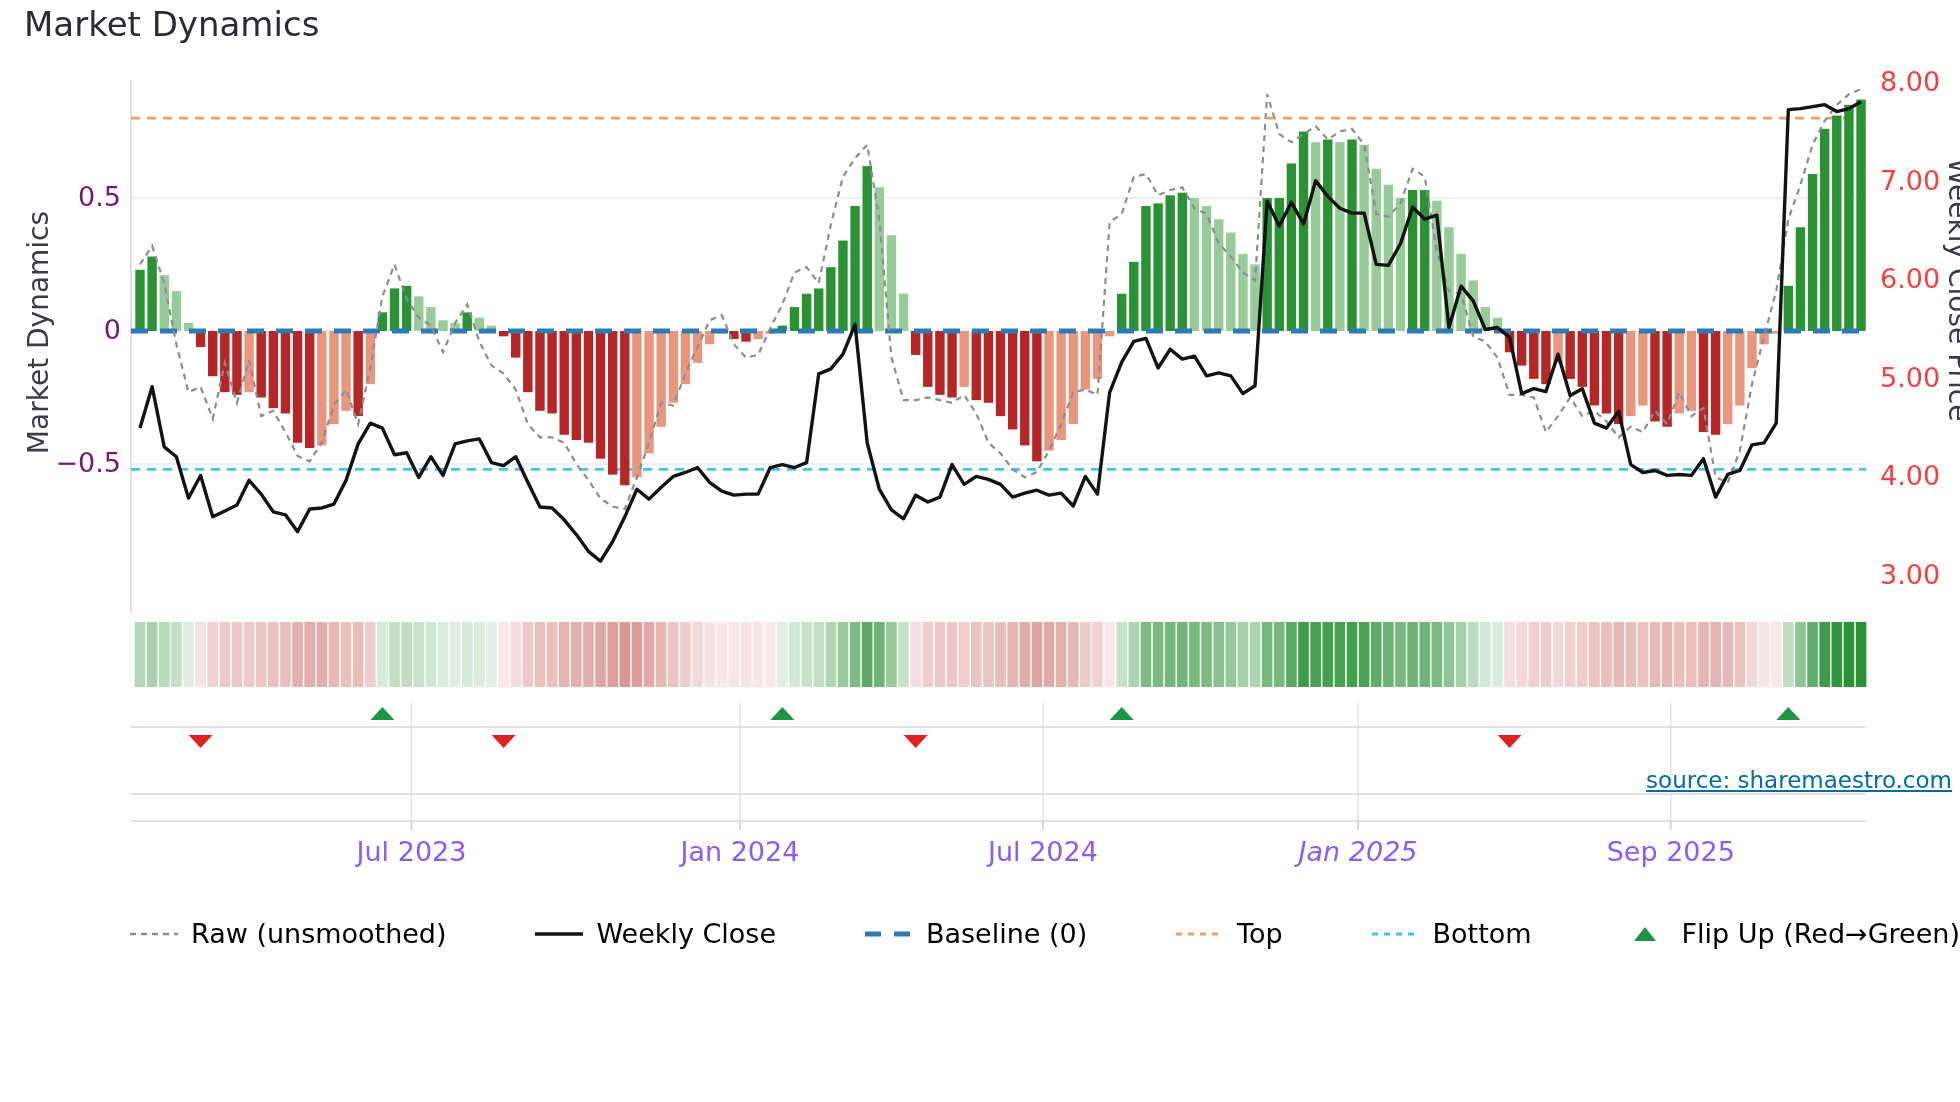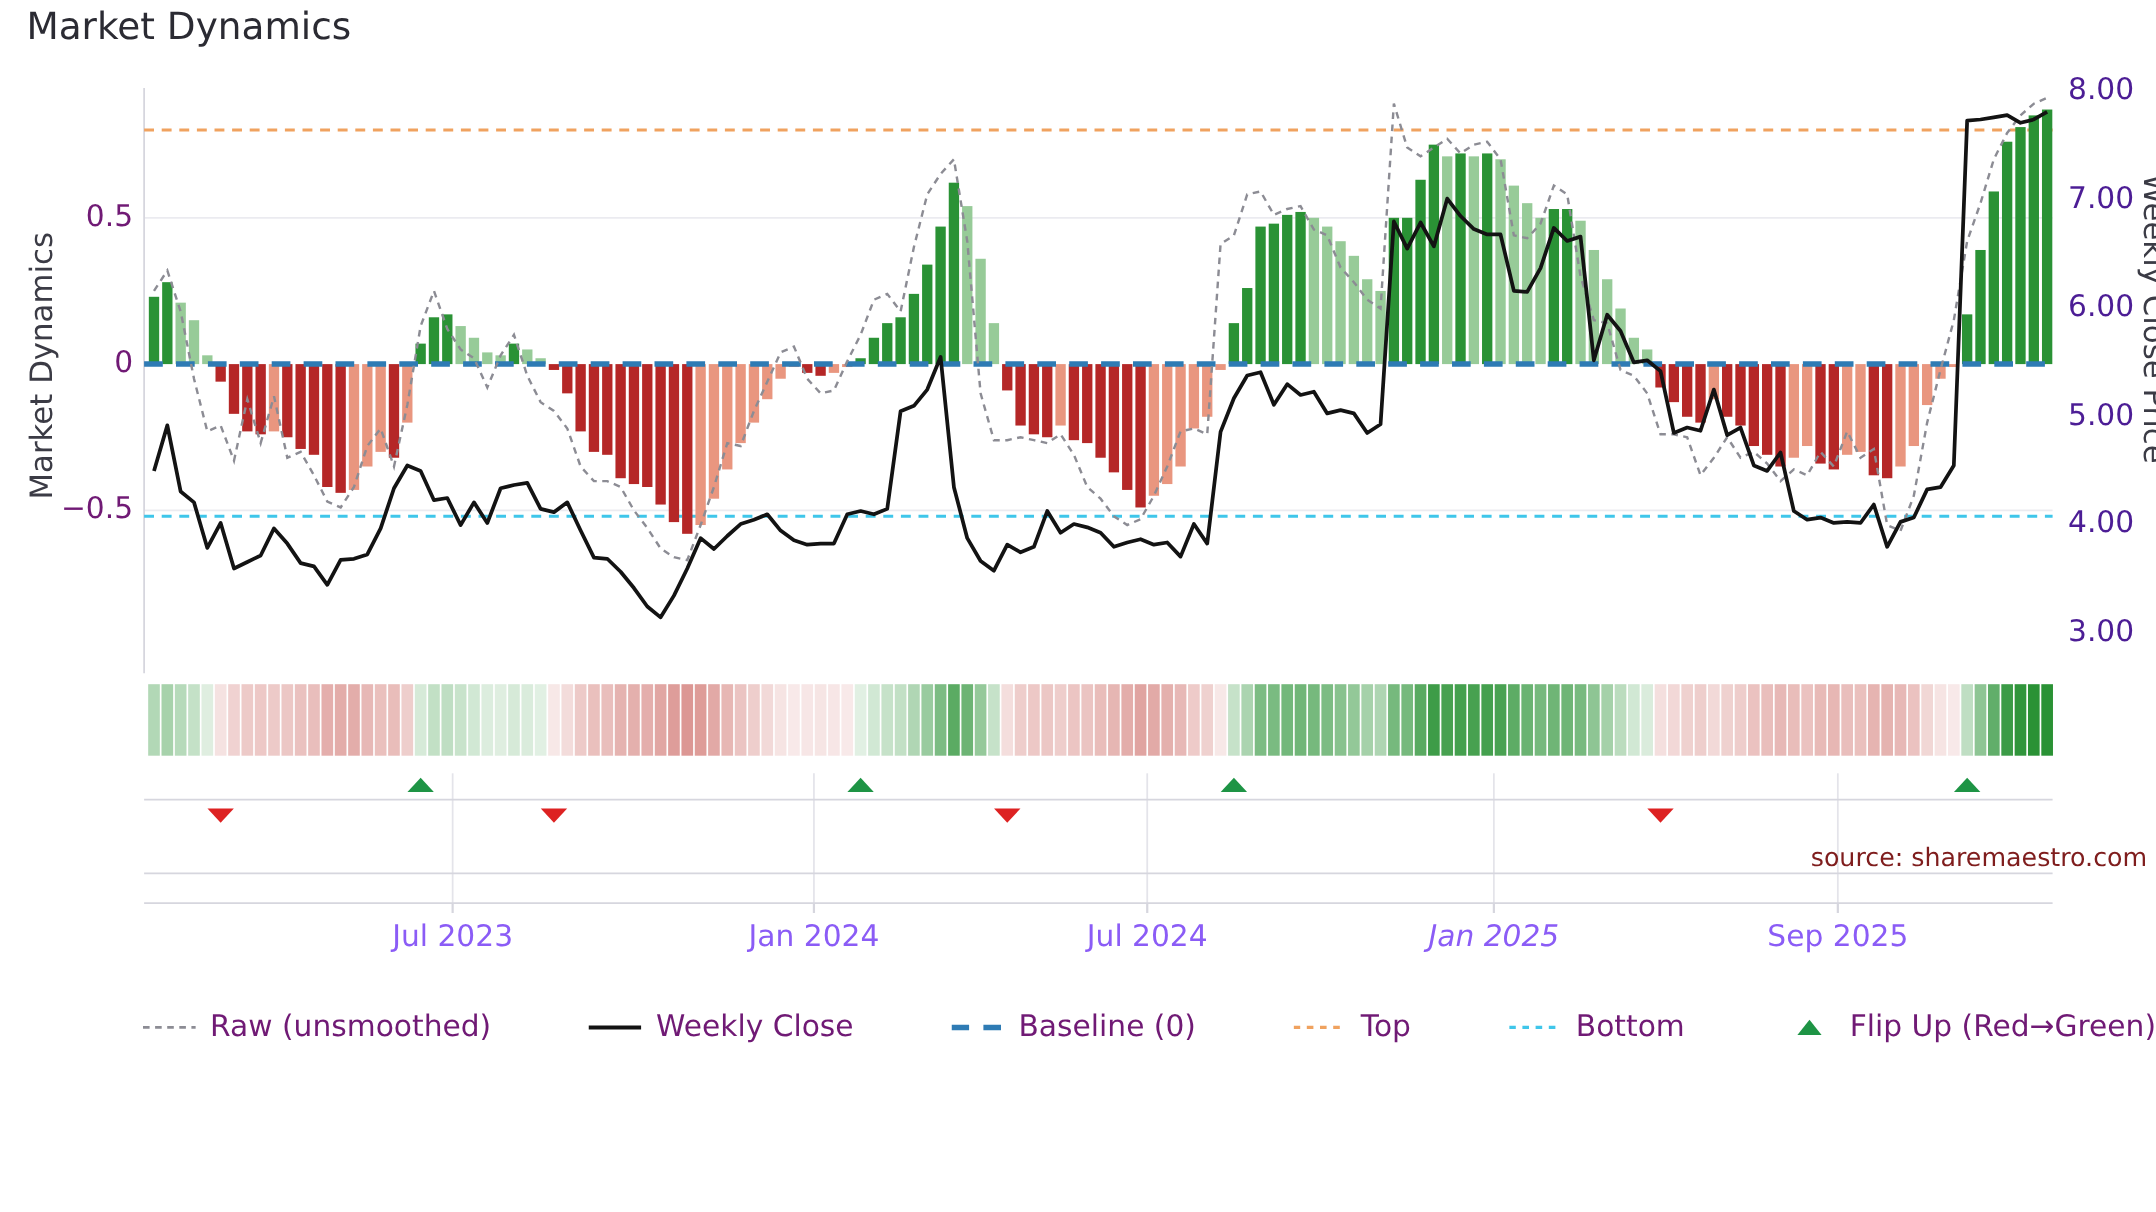--- a/index.html
+++ b/index.html
@@ -5,26 +5,26 @@
   html,body{margin:0;padding:0;background:#ffffff;}
   #fig{position:relative;width:1960px;height:1102px;background:#ffffff;overflow:hidden;
        font-family:"DejaVu Sans","Liberation Sans",sans-serif;margin-left:18px;}
   #chart-svg{position:absolute;left:0;top:0;}
   .abs{position:absolute;}
   #chart-title{left:6px;top:4px;font-size:34px;color:#2b2b33;}
   #left-ylabel{left:-180px;top:316px;width:400px;text-align:center;font-size:28px;color:#3b3b45;
                transform:rotate(-90deg);}
   #right-ylabel{left:1924px;top:158px;font-size:28px;color:#3b3b45;writing-mode:vertical-rl;}
   .ytick-left{position:absolute;right:1857px;font-size:27px;color:#701a75;white-space:nowrap;}
-  .ytick-right{position:absolute;left:1862px;font-size:27px;color:#4c1d95;white-space:nowrap;}
+  .ytick-right{position:absolute;left:1862px;font-size:27px;color:#ef4444;white-space:nowrap;}
   .xtick{position:absolute;top:836px;font-size:27px;color:#8b5cf6;transform:translateX(-50%);white-space:nowrap;}
-  #source-credit{right:26px;top:767px;font-size:23px;color:#7f1d1d;}
+  #source-credit{right:26px;top:767px;font-size:23px;color:#0369a1;text-decoration:underline;}
   #legend{left:112px;top:918px;width:1830px;display:flex;justify-content:space-between;
           align-items:center;}
-  .legend-item{display:flex;align-items:center;gap:13px;font-size:27px;color:#701a75;white-space:nowrap;}
+  .legend-item{display:flex;align-items:center;gap:13px;font-size:27px;color:#000000;white-space:nowrap;}
   .sw{display:inline-block;width:48px;height:28px;position:relative;flex:0 0 auto;}
   .sw svg{position:absolute;left:0;top:0;}
 </style>
 </head>
 <body>
 
 <div id="fig">
   <svg id="chart-svg" width="1960" height="1102" viewBox="0 0 1960 1102">
       <line x1="113" y1="198" x2="1848" y2="198" stroke="#ebebf0" stroke-width="1.6"></line>
       <line x1="113" y1="464" x2="1848" y2="464" stroke="#ebebf0" stroke-width="1.6"></line>

